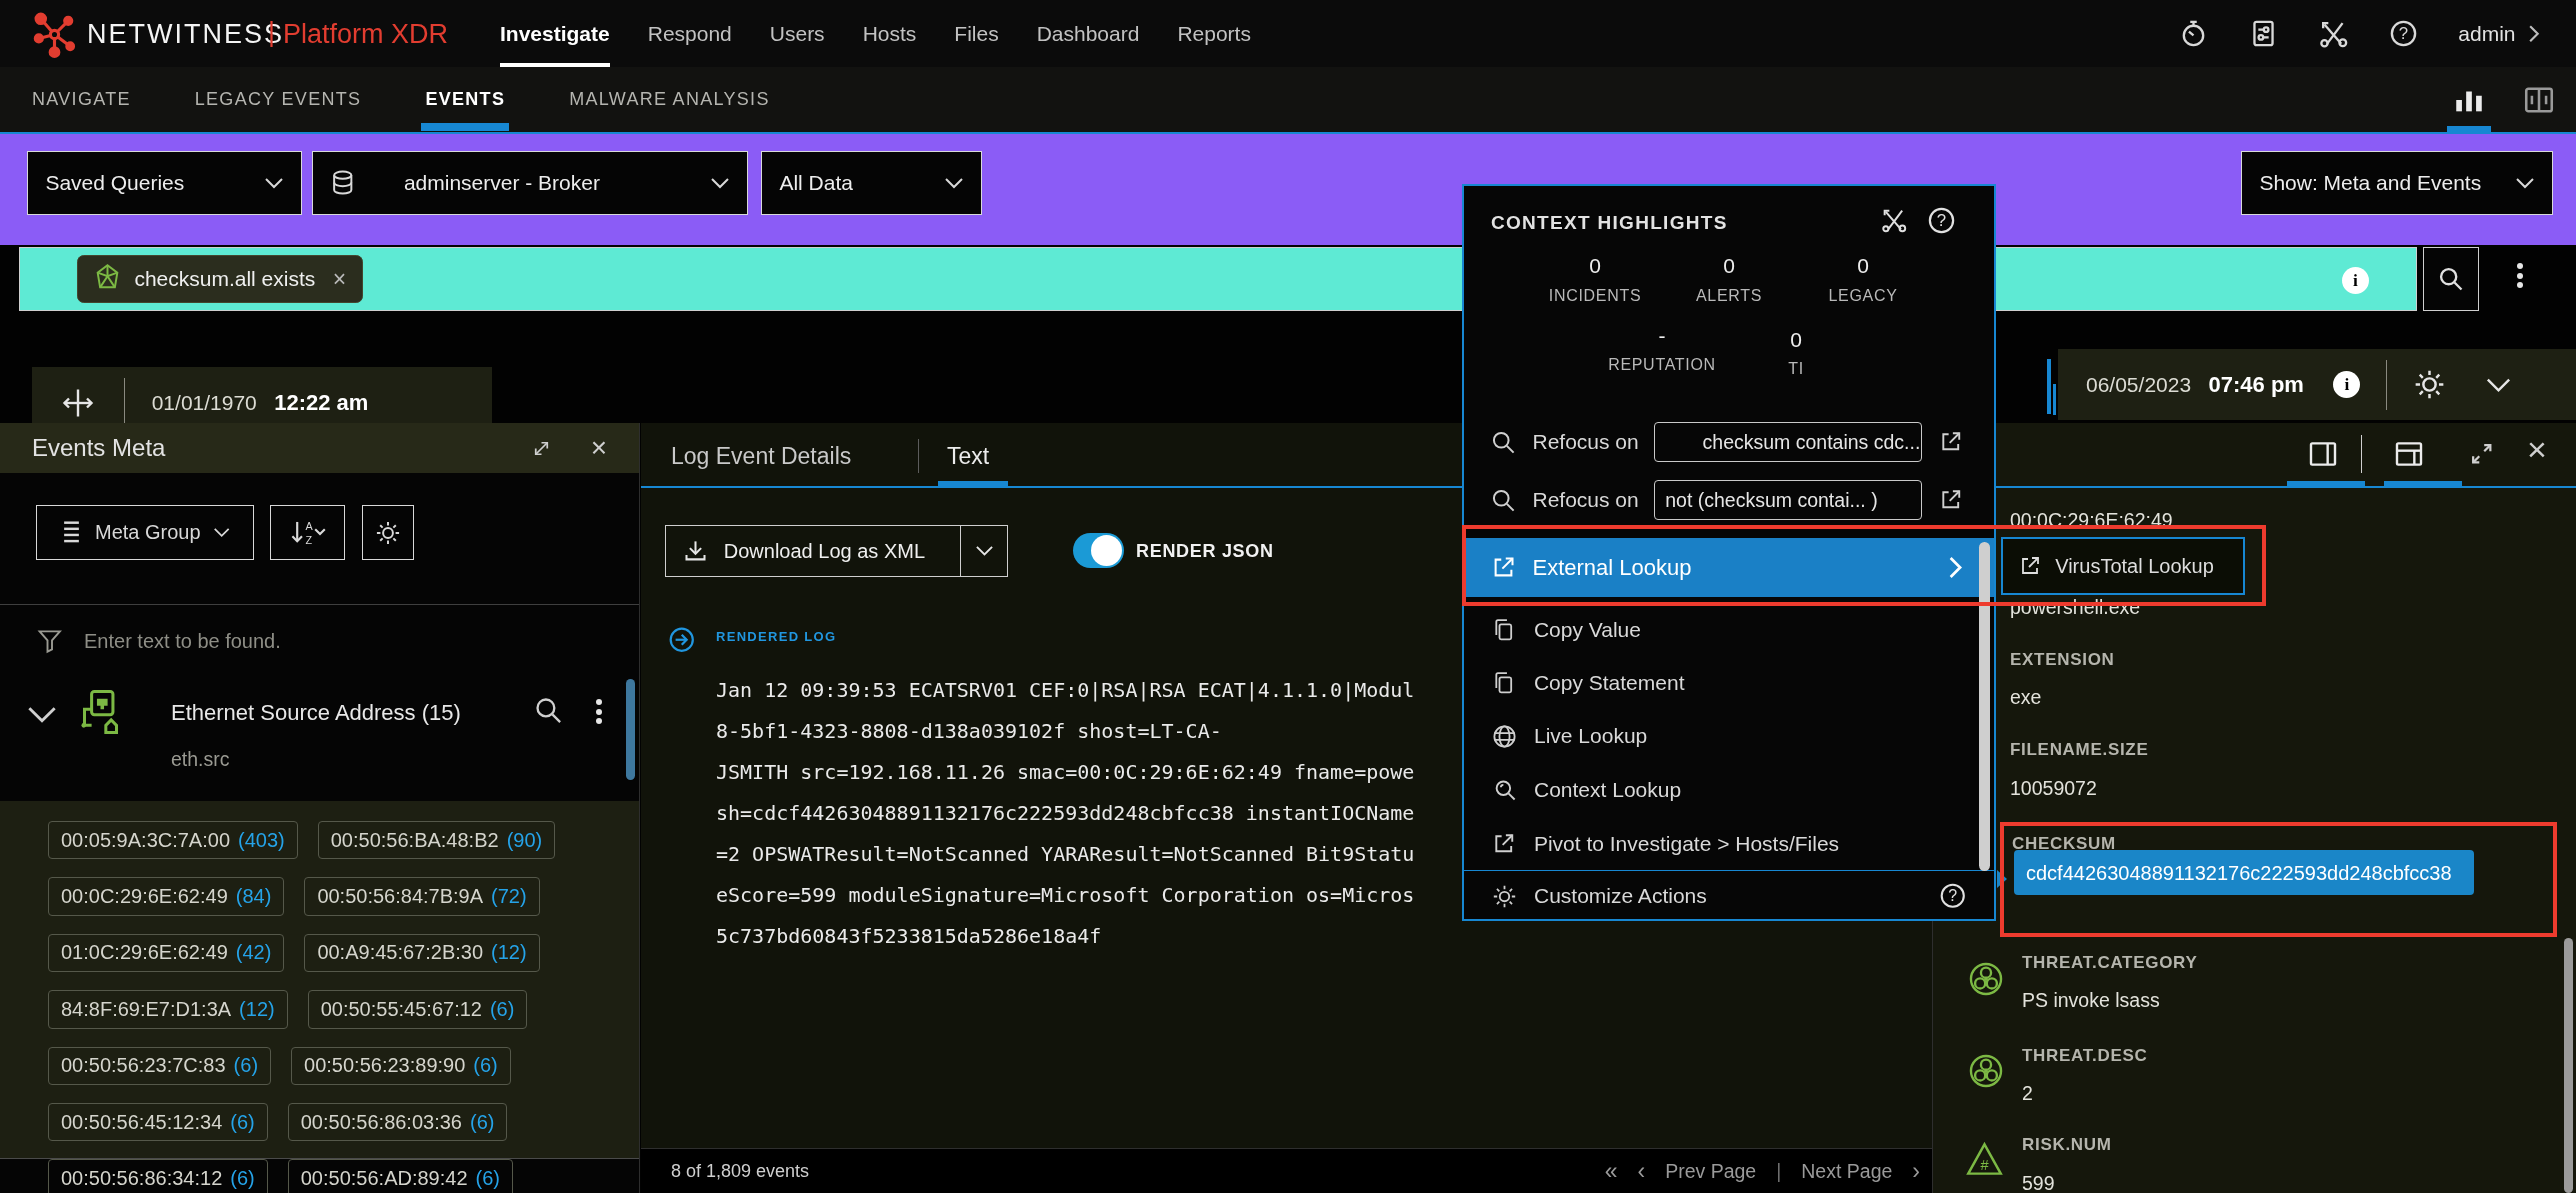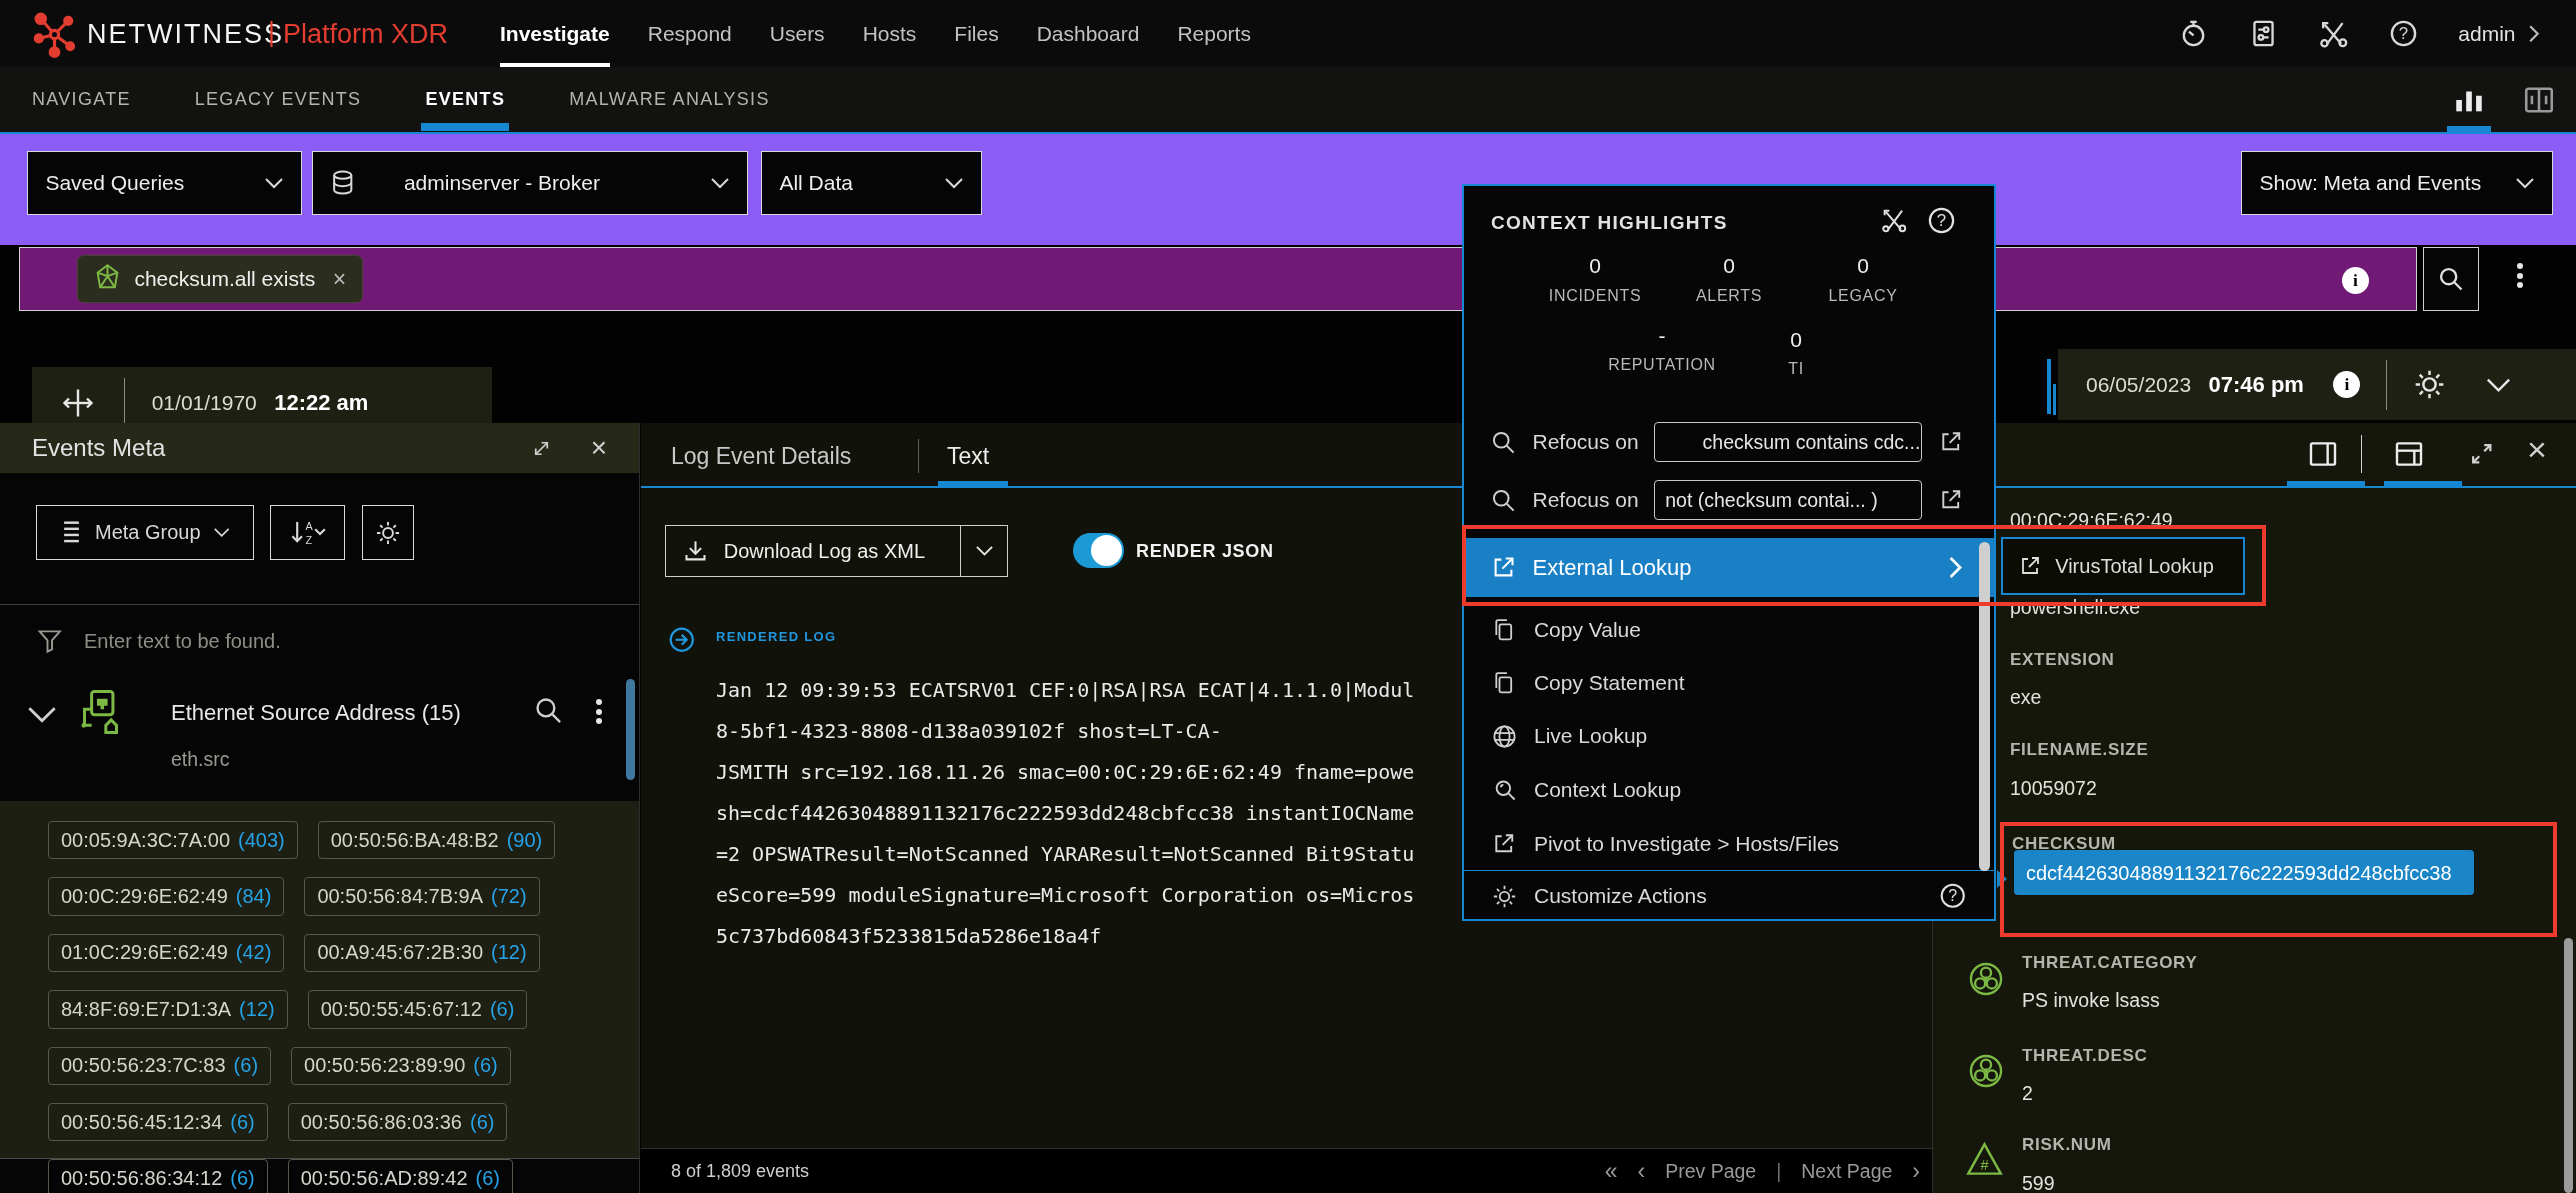--- a/index.html
+++ b/index.html
@@ -15,21 +15,21 @@
   .toptab.active::after{content:"";position:absolute;left:0;right:0;bottom:0;height:4px;background:#fff;}
   
   #subnav{left:0;top:67px;width:2576px;height:67px;background:#121210;border-bottom:2.7px solid #1787d2;box-sizing:border-box;}
   .subtab{font-size:18px;letter-spacing:1.3px;color:#b5b5b0;height:64px;display:flex;align-items:center;position:relative;}
   .subtab.active{color:#fff;font-weight:bold;}
   .subtab.active::after{content:"";position:absolute;left:-4px;right:-4px;bottom:0;height:8px;background:#1787d2;}
   
   .dropbox{border:1.3px solid #d9d9d9;background:#050505;height:64px;box-sizing:border-box;display:flex;align-items:center;font-size:21px;color:#ededed;padding:0 17.4px;justify-content:space-between;gap:17.4px;}
   .chev{width:20px;height:12px;}
   
-  #filterwrap{border:1.3px solid #cfcfcf;background:#701a75;box-sizing:border-box;}
+  #filterwrap{border:1.3px solid #cfcfcf;background:#5eead4;box-sizing:border-box;}
   .pill{background:#2b2d1e;border:0.7px solid #44462f;border-radius:6.7px;height:46px;display:flex;align-items:center;gap:13.4px;padding:0 16px;font-size:21px;color:#efefef;}
   
   .timeblock{background:#1e2013;height:71px;display:flex;align-items:center;}
   .tdate{font-size:21px;color:#dcdcd4;}
   .ttime{font-size:22px;color:#fff;font-weight:bold;}
   
   #leftpanel{left:0;top:423px;width:639px;height:771px;background:#050505;border-right:1.3px solid #2e2e2e;}
   #lp-header{background:#272918;height:50px;}
   .ctrlbox{border:1.3px solid #d9d9d9;background:#050505;box-sizing:border-box;height:55px;display:flex;align-items:center;justify-content:center;gap:12px;}
   .macpill{border:0.7px solid #55584a;border-radius:4px;padding:6.7px 12px;font-size:20px;color:#d5d5cd;white-space:nowrap;}

